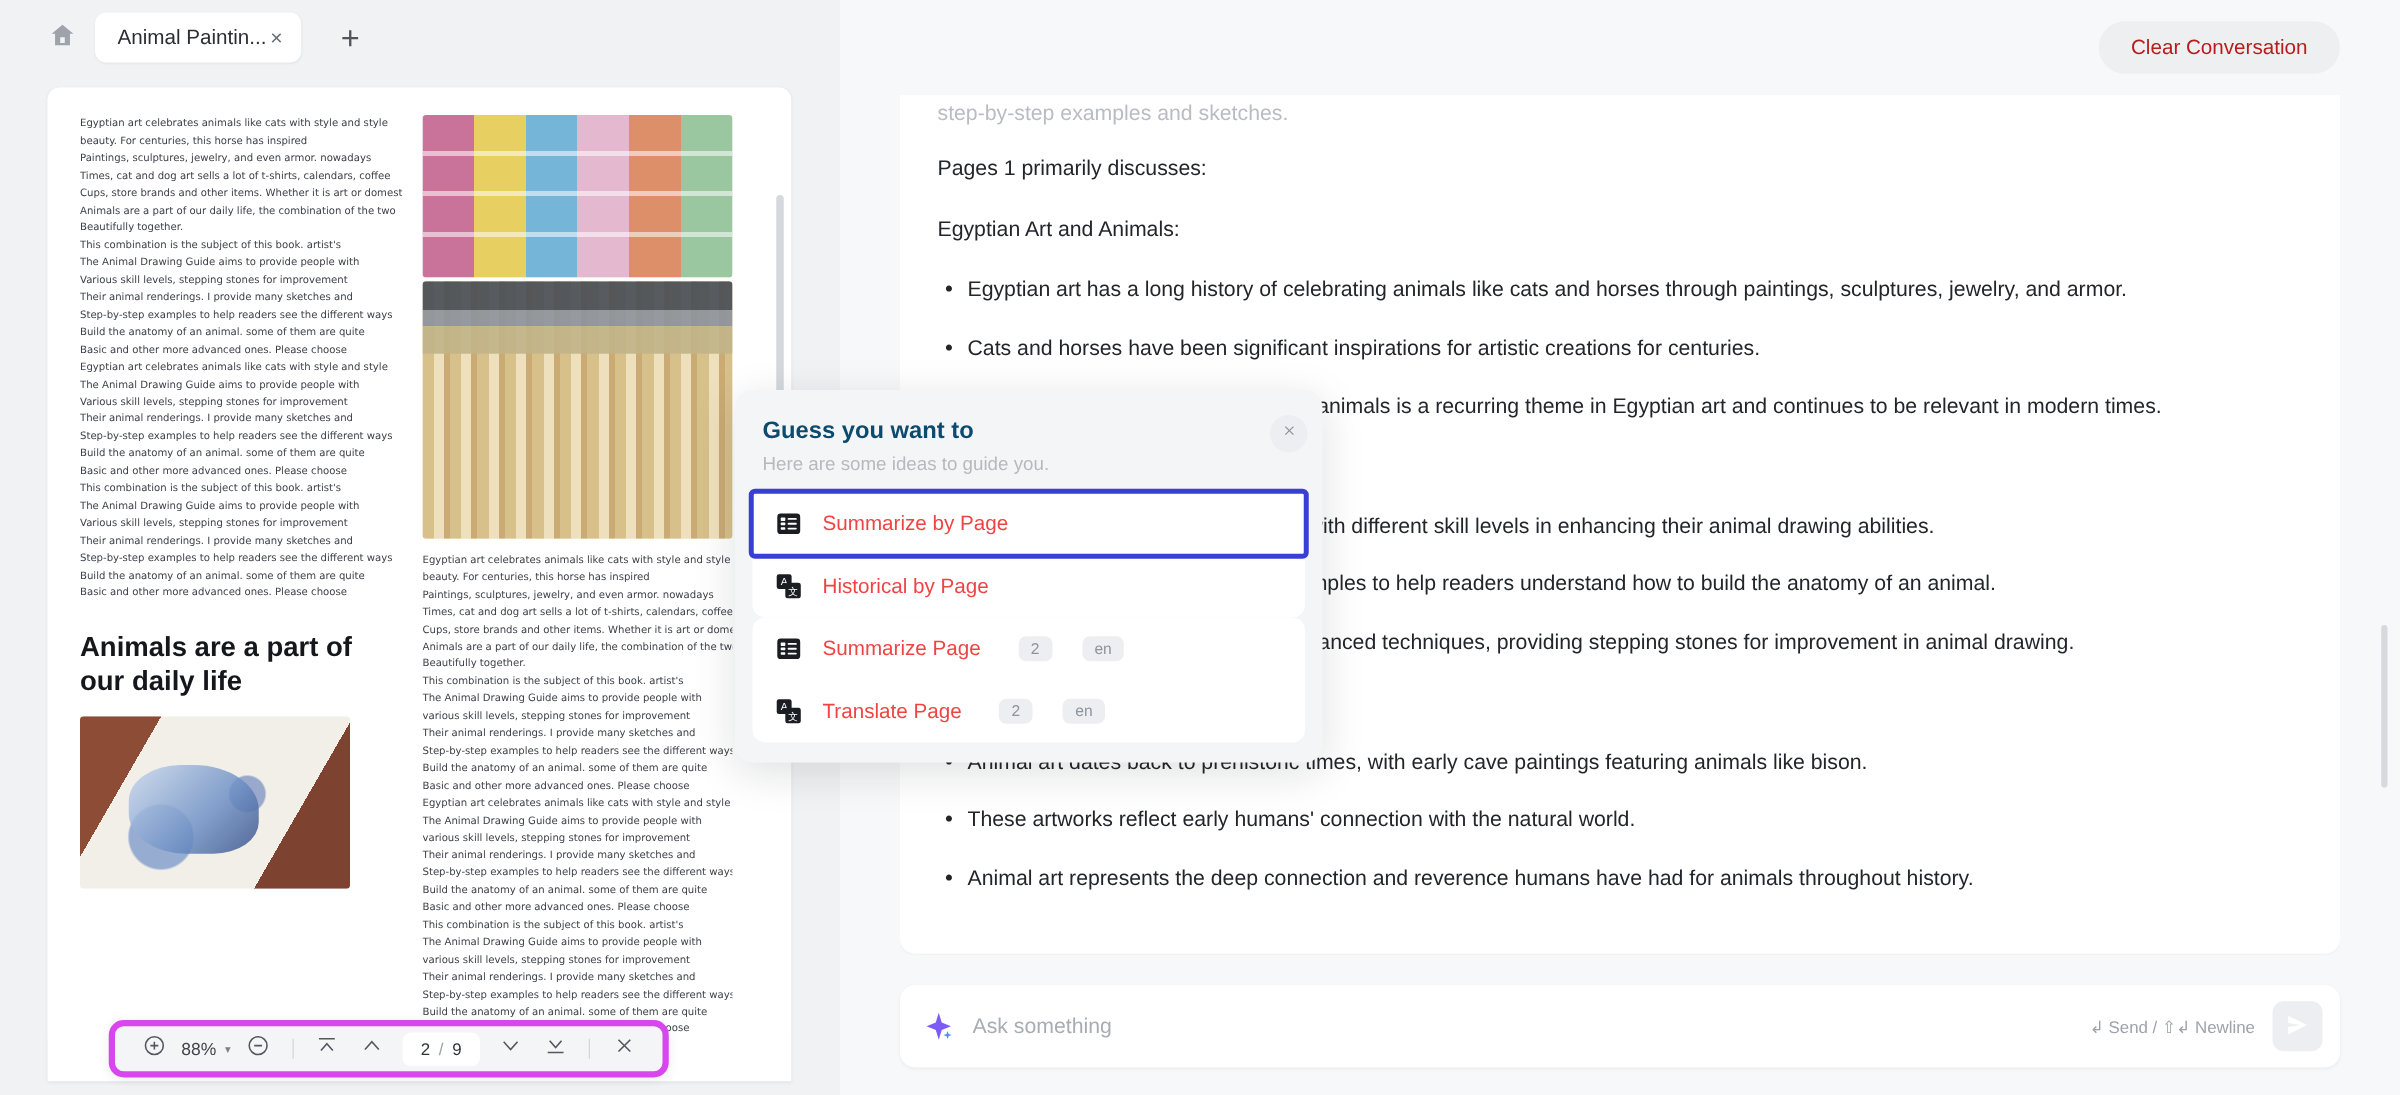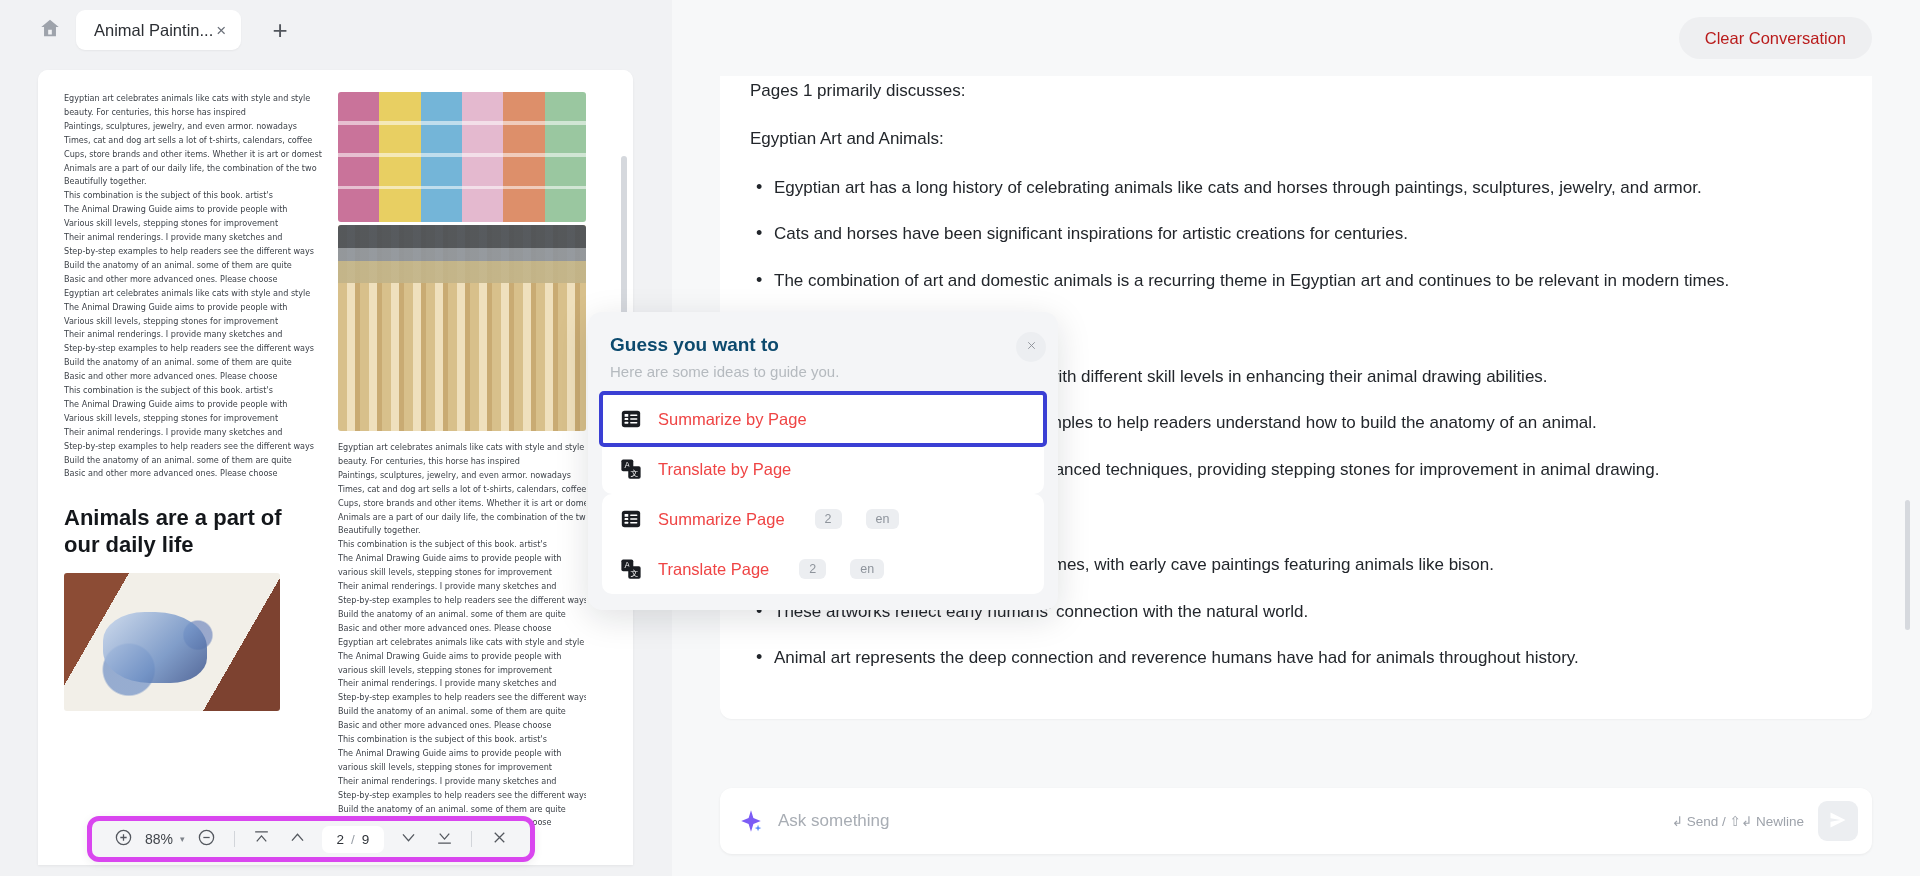--- a/index.html
+++ b/index.html
@@ -475,20 +475,21 @@
     </div>
   </div>
 
   <div class="right-pane">
     <div class="chat-header">
       <button class="clear-btn">Clear Conversation</button>
     </div>
 
     <div class="chat-body">
       <div class="msg-card">
+        <div class="msg-p faded">step-by-step examples and sketches.</div>
         <div class="msg-p">Pages 1 primarily discusses:</div>
         <div class="msg-p">Egyptian Art and Animals:</div>
         <ul class="msg-list" id="b1">
             <li>Egyptian art has a long history of celebrating animals like cats and horses through paintings, sculptures, jewelry, and armor.</li>
             <li>Cats and horses have been significant inspirations for artistic creations for centuries.</li>
             <li>The combination of art and domestic animals is a recurring theme in Egyptian art and continues to be relevant in modern times.</li>
           </ul>
         <div class="msg-p">Animal Drawing Guide:</div>
         <ul class="msg-list" id="b2">
             <li>The guide aims to assist individuals with different skill levels in enhancing their animal drawing abilities.</li>
@@ -548,21 +549,21 @@
             </svg></span>
           <span class="popup-item-label">Summarize by Page</span>
         </div>
         <div class="popup-item">
           <span class="pi-icon"><svg viewBox="0 0 24 24">
               <rect x="1.5" y="1.5" width="13" height="13" rx="2" fill="#1a1d22"></rect>
               <text x="8" y="11" font-size="9" font-family="Liberation Sans, sans-serif" fill="#fff" text-anchor="middle">A</text>
               <rect x="9" y="9" width="13.5" height="13.5" rx="2" fill="#1a1d22"></rect>
               <text x="15.7" y="19.5" font-size="8.5" font-family="Liberation Sans, sans-serif" fill="#fff" text-anchor="middle">文</text>
             </svg></span>
-          <span class="popup-item-label">Translate by Page</span>
+          <span class="popup-item-label">Historical by Page</span>
         </div>
       </div>
 
 
     <div class="popup-group" id="last-group">
         <div class="popup-item">
           <span class="pi-icon"><svg viewBox="0 0 24 24">
               <rect x="2" y="3" width="20" height="18" rx="3" fill="#1a1d22"></rect>
               <rect x="5" y="6.5" width="4" height="3" rx="0.6" fill="#fff"></rect>
               <rect x="5" y="11" width="4" height="2.2" rx="0.6" fill="#fff"></rect>

